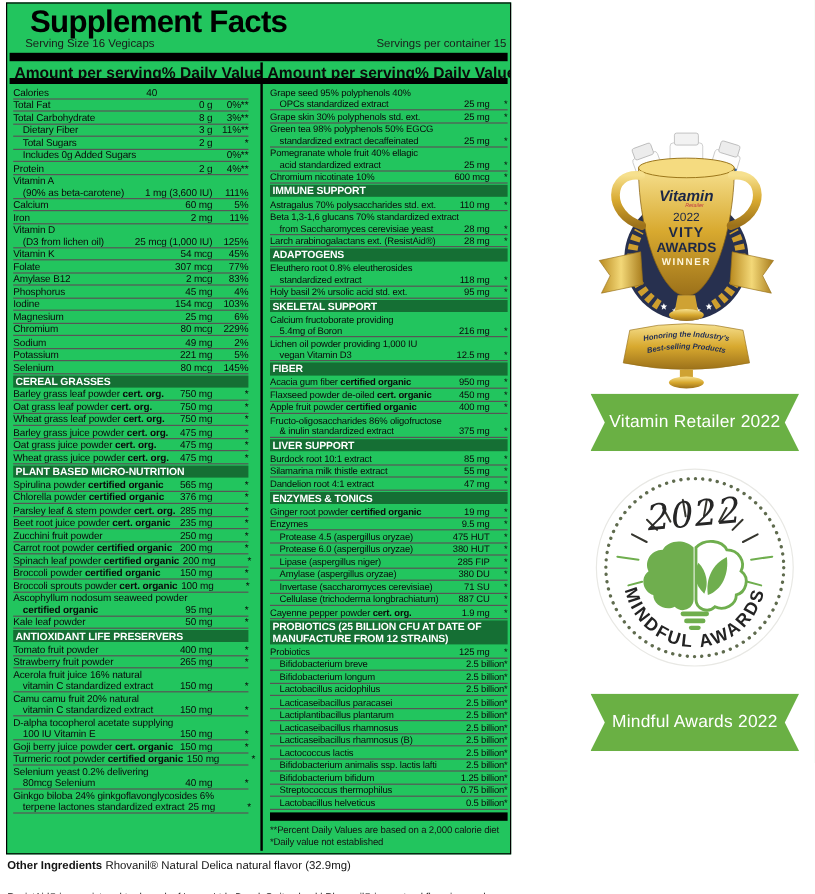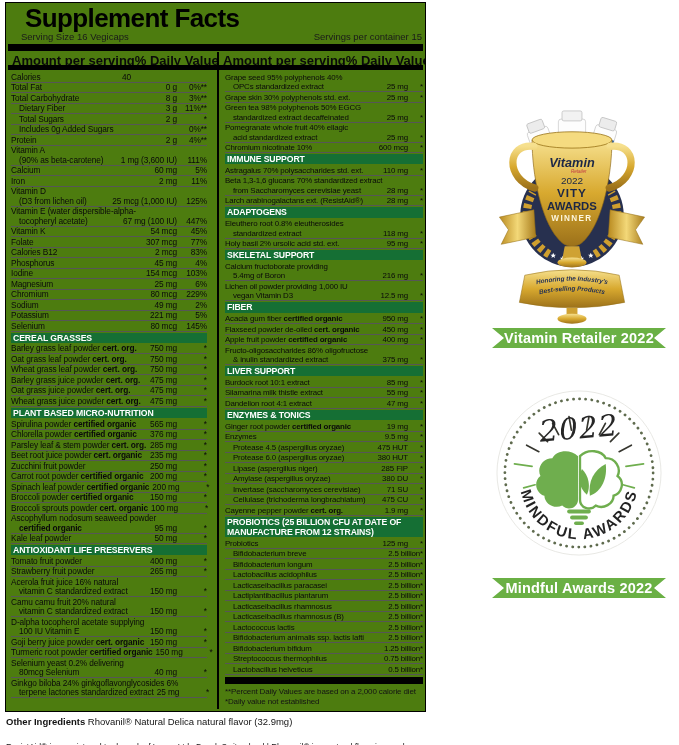--- a/index.html
+++ b/index.html
@@ -1,19 +1,19 @@
 <!DOCTYPE html>
 <html style="--hdr-green: #156f34; --ribbon-green: #6ab044;"><head>
 <meta charset="utf-8">
 <style>
   *{margin:0;padding:0;box-sizing:border-box}
   html,body{width:679px;height:745px;background:#fff;font-family:"Liberation Sans",sans-serif;position:relative;overflow:hidden;color:#0a0a0a}
 
   
-  .facts-box{position:absolute;left:5px;top:2px;width:421px;height:710px;border:1.5px solid #000;background:#4d7c0f;overflow:hidden}
+  .facts-box{position:absolute;left:5px;top:2px;width:421px;height:710px;border:1.5px solid #000;background:#22c55e;overflow:hidden}
   .facts-title{position:absolute;left:19px;top:0px;font-size:26px;font-weight:700;letter-spacing:-0.6px;color:#000;white-space:nowrap}
   .serving-row{position:absolute;left:15px;right:3px;top:28px;display:flex;justify-content:space-between;font-size:9.5px;color:#1a1a1a;white-space:nowrap}
   .bar1{position:absolute;left:2px;right:2px;top:41px;height:7px;background:#000}
   .hdr-half{position:absolute;top:50px;display:flex;justify-content:space-between;font-size:13px;font-weight:700;white-space:nowrap}
   .hdr-left{left:6px;width:198px}
   .hdr-right{left:217px;width:200px}
   .bar2{position:absolute;left:2px;right:2px;top:62px;height:5px;background:#000}
   .vline{position:absolute;left:211px;top:49px;bottom:2px;width:1.5px;background:#000}
 
   .col{position:absolute;top:69px;color:#0a0a0a}
@@ -35,23 +35,23 @@
   .bbar{height:7px;background:#000;margin:2px 0}
   .fnote{font-size:8px;height:10px;line-height:11px;white-space:nowrap;color:#141414}
 
   
   .other{position:absolute;left:6px;top:716px;width:410px;color:#141414}
   .other .l1{font-size:9.5px;margin-bottom:16px;white-space:nowrap}
   .other .l2{font-size:8.3px;line-height:9.6px}
 
   
   .trophy{position:absolute;left:492px;top:110px;width:160px;height:216px}
-  .ribbon{position:absolute;left:492px;width:174px;height:20px;background:var(--ribbon-green,#6ab044);
+  .ribbon{position:absolute;left:492px;width:174px;height:48px;background:var(--ribbon-green,#6ab044);
     clip-path:polygon(0 0,100% 0,calc(100% - 12px) 50%,100% 100%,0 100%,12px 50%);
-    display:flex;align-items:center;justify-content:center;color:#fff;font-weight:700;font-size:14.5px;letter-spacing:.2px;white-space:nowrap}
+    display:flex;align-items:center;justify-content:center;color:#fff;font-weight:400;font-size:14.5px;letter-spacing:.2px;white-space:nowrap}
   #ribbon1{top:328px}
   #ribbon2{top:578px}
   .mindful{position:absolute;left:495px;top:389px;width:168px;height:168px}
 </style>
 </head>
 <body>
 
 <div class="facts-box">
   <div class="facts-title">Supplement Facts</div>
   <div class="serving-row">
@@ -148,45 +148,35 @@
           <span class="name">Vitamin D</span>
         </div>
         <div class="line">
           <span class="name cont">(D3 from lichen oil)</span>
           <span class="amt">25 mcg (1,000 IU)</span>
           <span class="dv">125%</span>
         </div>
       </div>
       <div class="row">
         <div class="line">
-          <span class="name">Vitamin E (water dispersible-alpha-</span>
-        </div>
-        <div class="line">
-          <span class="name cont">tocopheryl acetate)</span>
-          <span class="amt">67 mg (100 IU)</span>
-          <span class="dv">447%</span>
-        </div>
-      </div>
-      <div class="row">
-        <div class="line">
           <span class="name">Vitamin K</span>
           <span class="amt">54 mcg</span>
           <span class="dv">45%</span>
         </div>
       </div>
       <div class="row">
         <div class="line">
           <span class="name">Folate</span>
           <span class="amt">307 mcg</span>
           <span class="dv">77%</span>
         </div>
       </div>
       <div class="row">
         <div class="line">
-          <span class="name">Calories B12</span>
+          <span class="name">Amylase B12</span>
           <span class="amt">2 mcg</span>
           <span class="dv">83%</span>
         </div>
       </div>
       <div class="row">
         <div class="line">
           <span class="name">Phosphorus</span>
           <span class="amt">45 mg</span>
           <span class="dv">4%</span>
         </div>
@@ -664,21 +654,21 @@
       <div class="row">
         <div class="line">
           <span class="name ind">Invertase (saccharomyces cerevisiae)</span>
           <span class="amt">71 SU</span>
           <span class="dv">*</span>
         </div>
       </div>
       <div class="row">
         <div class="line">
           <span class="name ind">Cellulase (trichoderma longbrachiatum)</span>
-          <span class="amt">475 CU</span>
+          <span class="amt">887 CU</span>
           <span class="dv">*</span>
         </div>
       </div>
       <div class="row">
         <div class="line">
           <span class="name">Cayenne pepper powder <b>cert. org.</b></span>
           <span class="amt">1.9 mg</span>
           <span class="dv">*</span>
         </div>
       </div>

